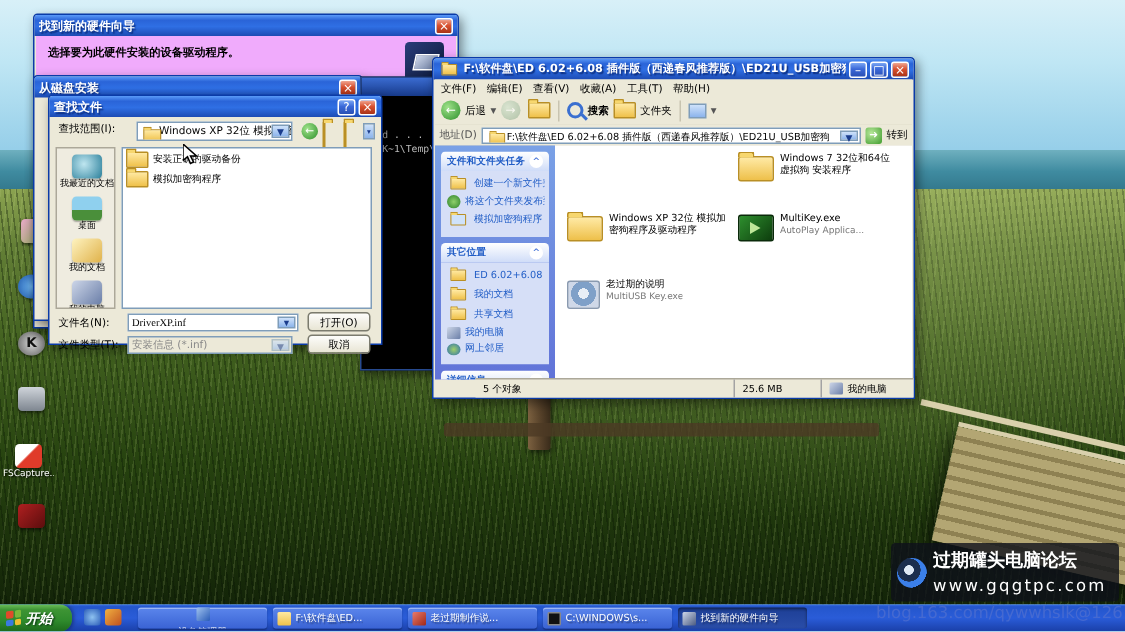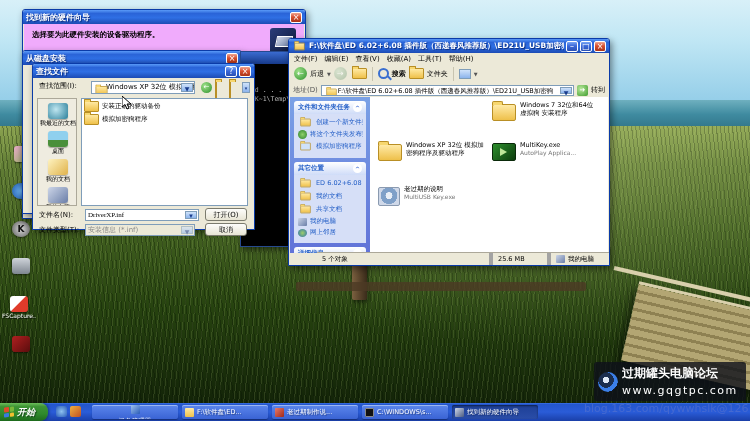--- a/index.html
+++ b/index.html
@@ -64,21 +64,21 @@
   .chev{width:9px;height:9px;border-radius:50%;background:#fff;color:#4a76d8;font-size:6px;line-height:9px;text-align:center;flex:none;}
   .fitem{position:absolute;display:flex;gap:4px;width:106px;}
   .fitem .nm{font-size:6.5px;line-height:8px;color:#000;overflow:hidden;}
   .fitem .ds{font-size:6px;color:#777;}
   .bigfold{position:relative;width:22px;height:15px;background:linear-gradient(180deg,#ffeaa6,#eec04a);
     border:1px solid #b98f25;border-radius:2px;flex:none;margin-top:3px;}
   .bigfold::before{content:"";position:absolute;top:-4px;left:-1px;width:9px;height:3px;
     background:#f7d76f;border:1px solid #b98f25;border-bottom:none;border-radius:2px 2px 0 0;}
   .status{position:absolute;left:0;right:0;bottom:0;height:12px;background:#ECE9D8;
     border-top:1px solid #aca899;font-size:6.5px;display:flex;align-items:center;color:#000;margin-left:28px;}
-  .status .cell{border-left:4px solid #a3a3a3;height:100%;display:flex;align-items:center;padding:0 5px;box-sizing:border-box;}
+  .status .cell{border-left:1px solid #a3a3a3;height:100%;display:flex;align-items:center;padding:0 5px;box-sizing:border-box;}
 
   
   .place{width:40px;text-align:center;margin-bottom:5px;}
   .place .ic{width:20px;height:16px;margin:0 auto 1px;border-radius:3px;box-shadow:0 1px 1px rgba(0,0,0,.3);}
   .place .lb{font-size:6px;line-height:6px;color:#000;}
 
   
   #taskbar{position:absolute;left:0;bottom:0;width:750px;height:18px;z-index:90;
     background:linear-gradient(180deg,#3a72e8 0%,#2456cc 8%,#2a5cd8 50%,#1a3fa8 100%);}
   .start{position:absolute;left:0;top:0;height:18px;width:48px;border-radius:0 8px 8px 0;

